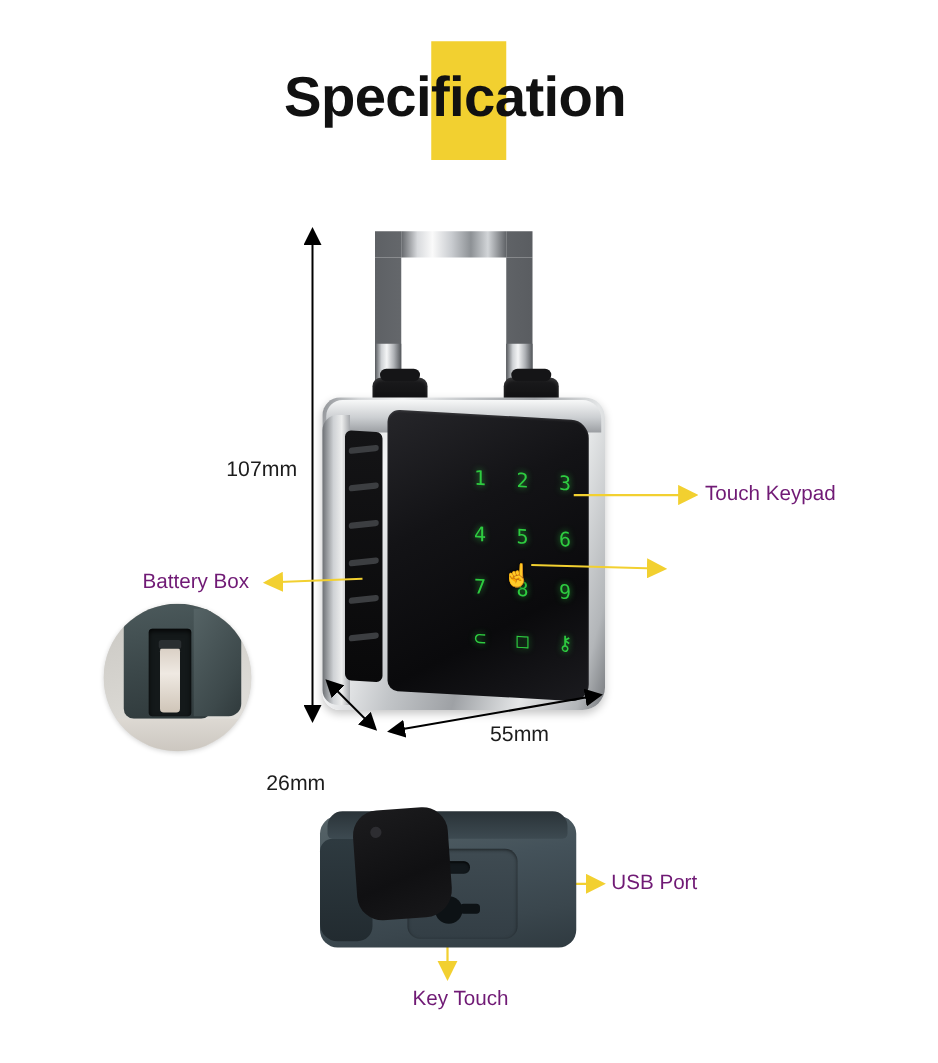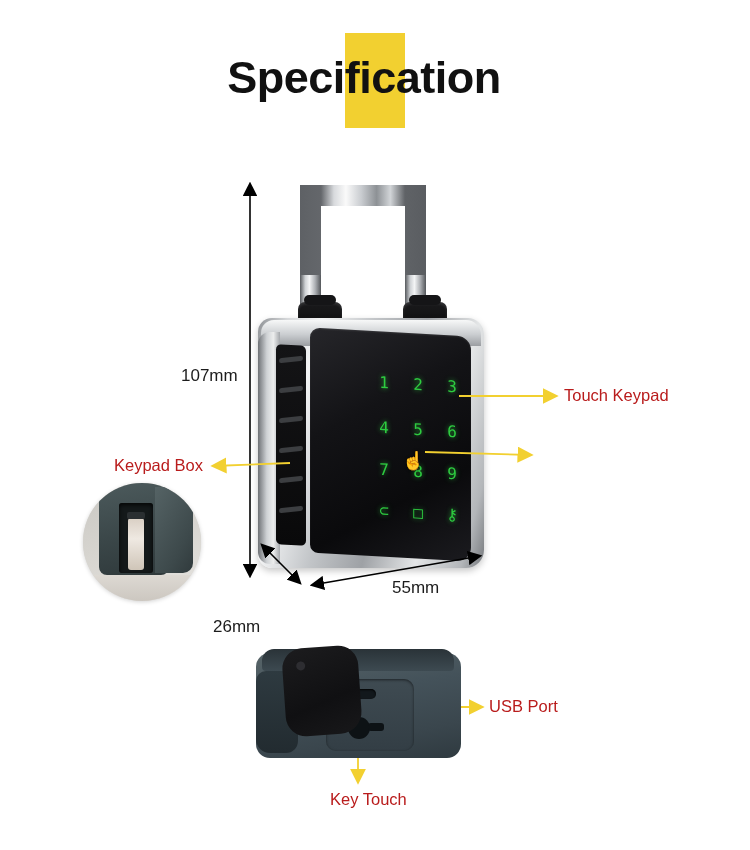--- a/index.html
+++ b/index.html
@@ -23,21 +23,21 @@
     text-align:center;
     font-size:45px; font-weight:bold; color:#111;
     letter-spacing:-0.5px;
     margin-left:20px;
   }
 
   
   .callout-label {
     position:absolute;
     font-size:16.5px;
-    color:#b91c1c;
+    color:#701a75;
     white-space:nowrap;
   }
   .dim-label {
     position:absolute;
     font-size:17px;
     color:#1c1c1c;
     white-space:nowrap;
   }
 
   
@@ -277,21 +277,21 @@
     <line x1="370" y1="707" x2="482" y2="707" stroke="#f2d030" stroke-width="1.8" marker-end="url(#ylwArrow)"></line>
 
     <line x1="358" y1="740" x2="358" y2="782" stroke="#f2d030" stroke-width="1.8" marker-end="url(#ylwArrow)"></line>
   </svg>
 
   <div class="dim-label" style="left:181px; top:366px;">107mm</div>
   <div class="dim-label" style="left:213px; top:569px;margin-top:48px;">26mm</div>
   <div class="dim-label" style="left:392px; top:578px;">55mm</div>
 
   <div class="callout-label" style="left:564px; top:386px;">Touch Keypad</div>
-  <div class="callout-label" style="left:114px; top:456px;">Keypad Box</div>
+  <div class="callout-label" style="left:114px; top:456px;">Battery Box</div>
   <div class="callout-label" style="left:489px; top:697px;">USB Port</div>
   <div class="callout-label" style="left:330px; top:790px;">Key Touch</div>
 
   <div class="inset-photo">
     <div style="position:absolute;inset:0;background:linear-gradient(160deg,#c9c7c2 0%,#d6d4cf 45%,#e6e4e0 100%);"></div>
     <div style="position:absolute;left:16px;top:0px;width:70px;height:92px;background:linear-gradient(170deg,#4c5a5c 0%,#3b4749 55%,#2f393b 100%);border-radius:4px 6px 8px 8px;"></div>
     <div style="position:absolute;left:72px;top:4px;width:38px;height:86px;background:linear-gradient(120deg,#556365 0%,#3d494b 70%,#303a3c 100%);border-radius:0 8px 10px 0;"></div>
     <div style="position:absolute;left:36px;top:20px;width:34px;height:70px;background:#14191a;border-radius:3px;box-shadow:inset 0 2px 4px rgba(0,0,0,.8);"></div>
     <div style="position:absolute;left:45px;top:35px;width:16px;height:52px;background:linear-gradient(180deg,#d9cfc4 0%,#efe9e2 40%,#cfc5b8 100%);border-radius:3px;"></div>
     <div style="position:absolute;left:44px;top:29px;width:18px;height:7px;background:#2a2f31;border-radius:2px;"></div>

